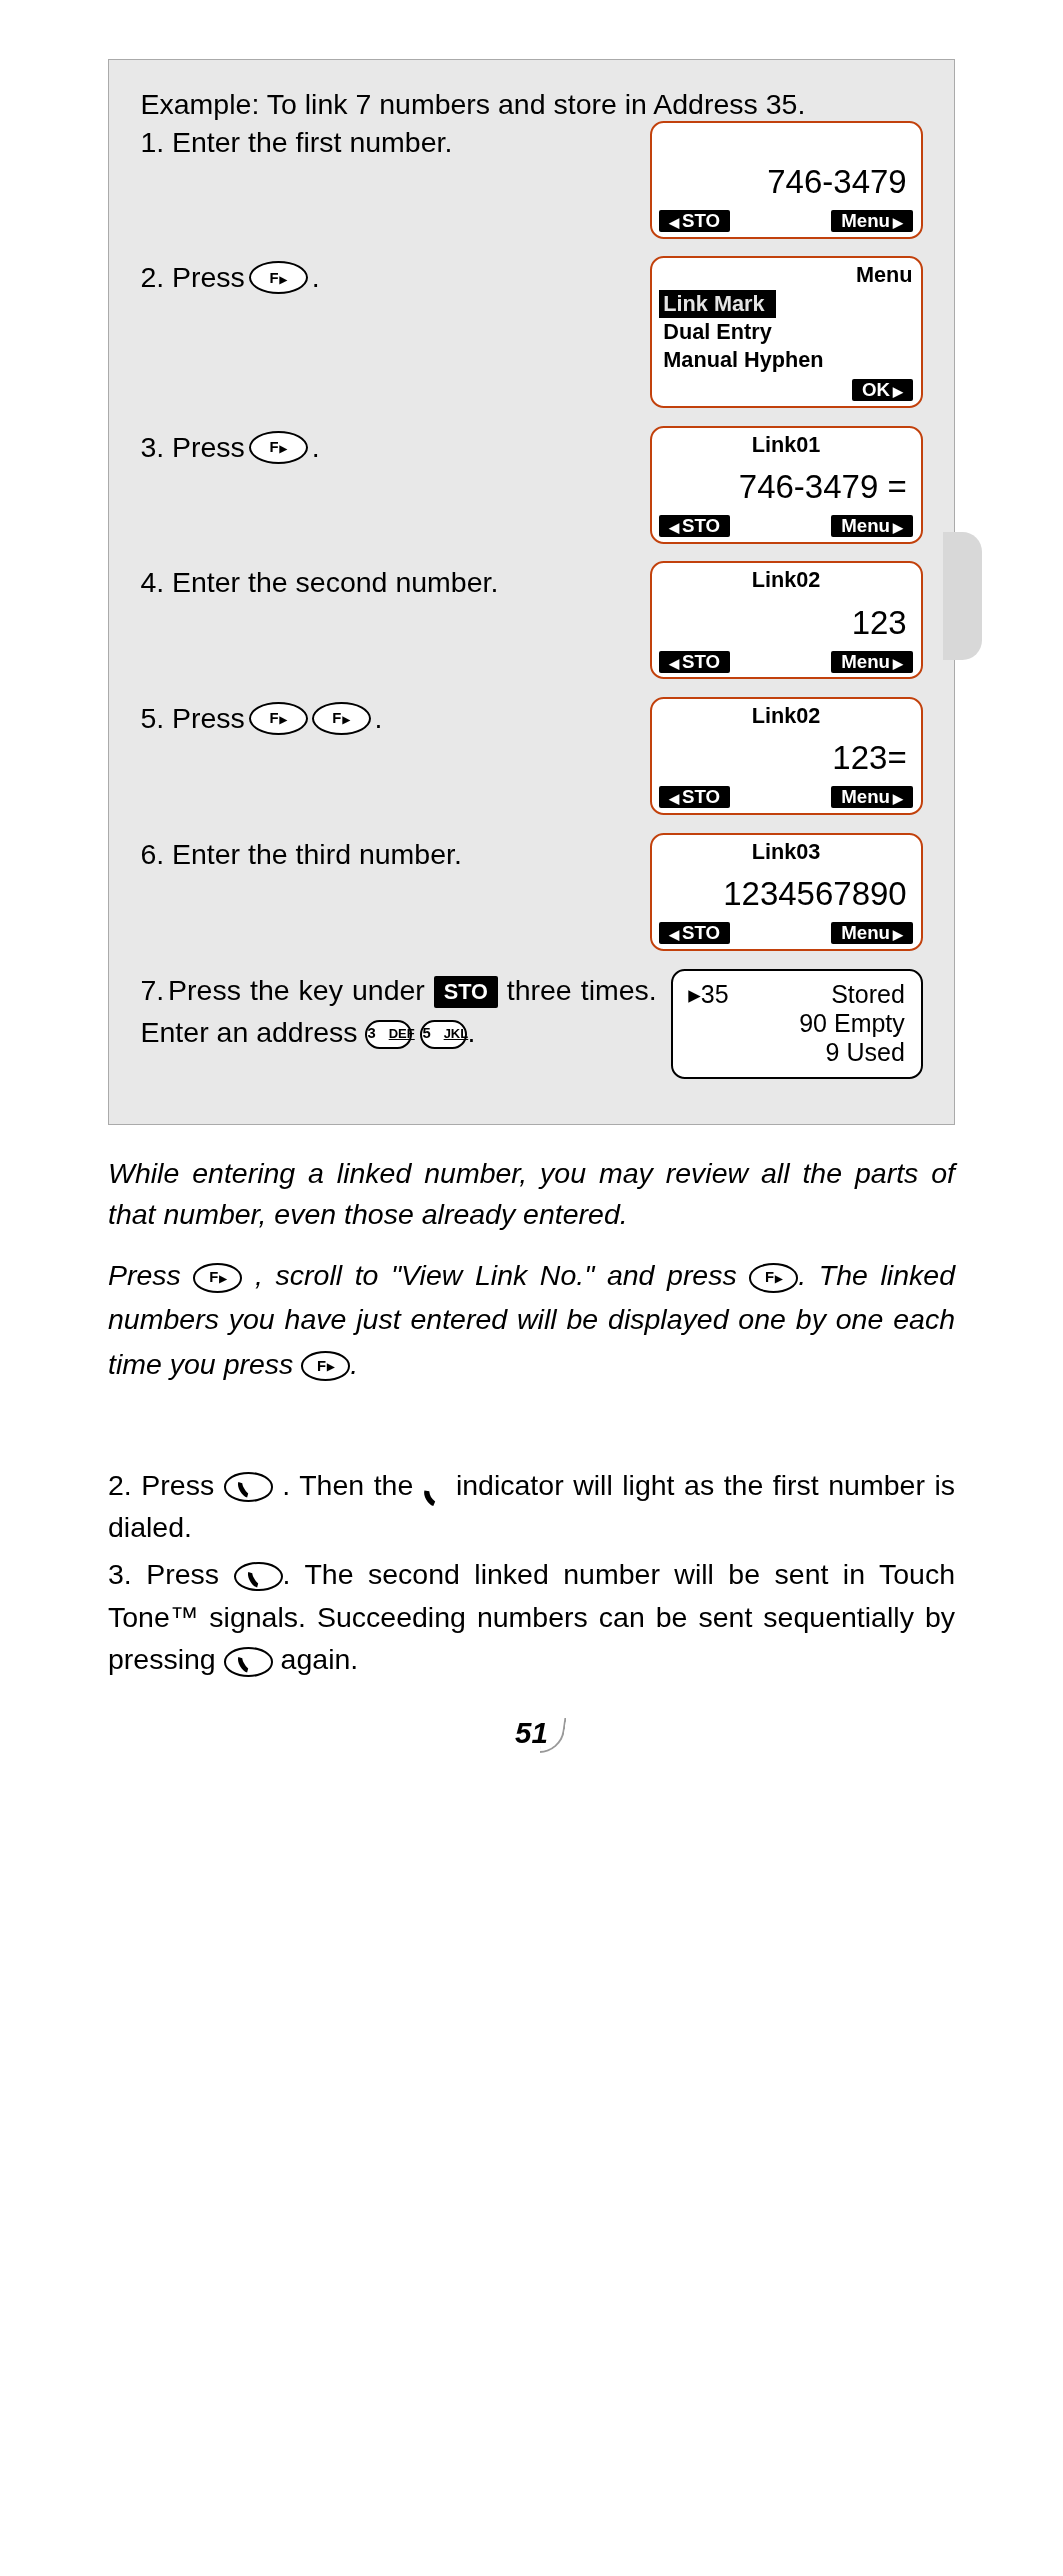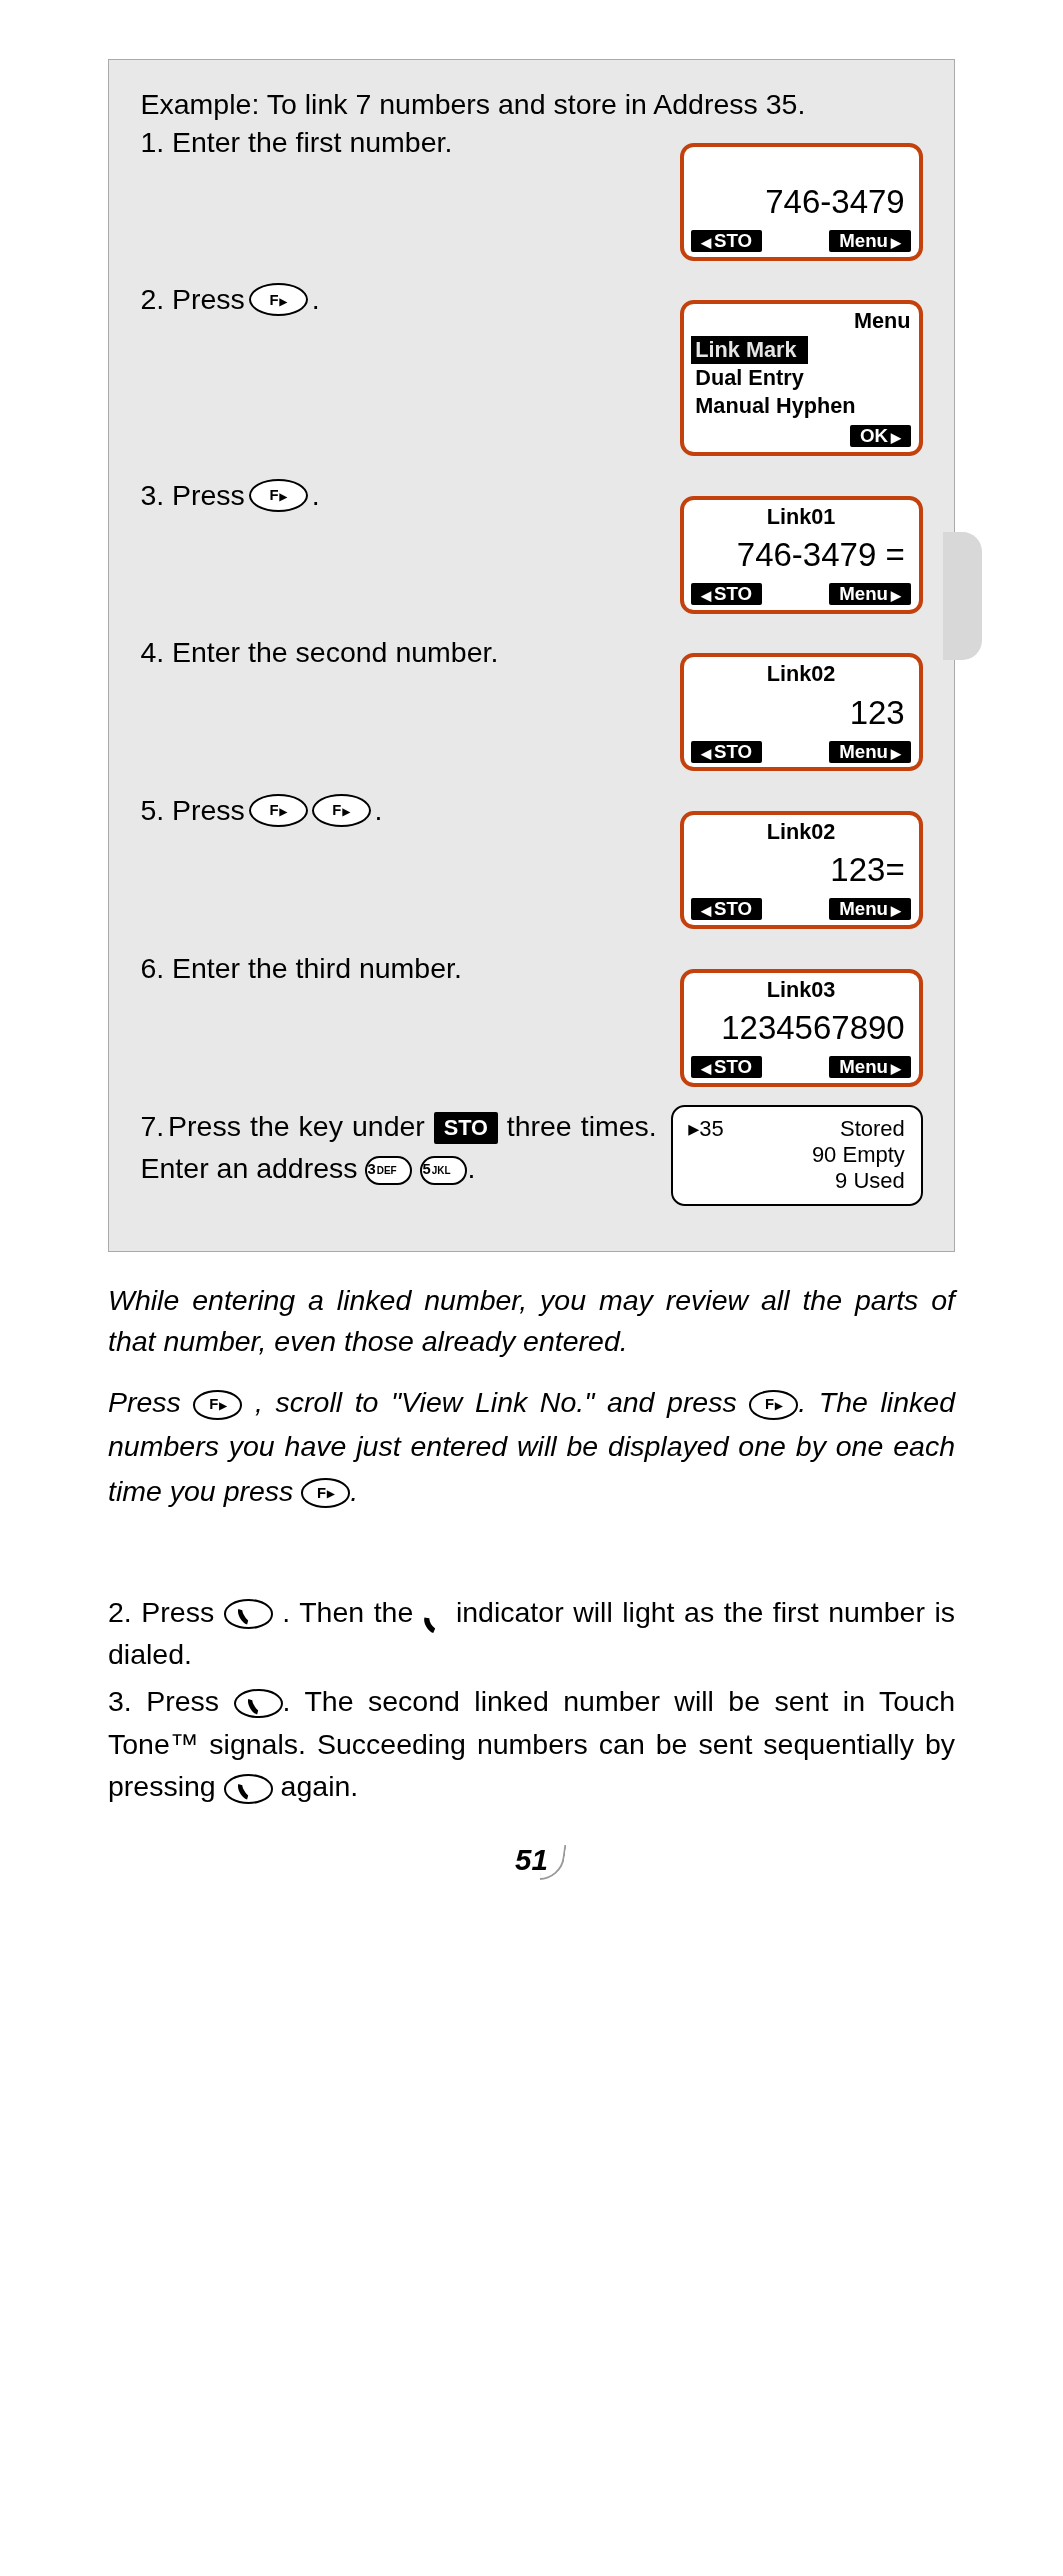--- a/index.html
+++ b/index.html
@@ -41,31 +41,30 @@
       flex-wrap: wrap;
       align-items: center;
       gap: 5.9px 3.9px;
       text-align: justify;
     }
     .step-text .num {
       display: inline-block;
       width: 27.6px;
     }
     .phone-screen {
-      width: 243px;
+      width: 273px;
       min-height: 118px;
-      border: 4px solid #c2410c;
+      border: 2px solid #c2410c;
       border-radius: 13.8px;
       background: #fff;
       flex-shrink: 0;
       display: flex;
       flex-direction: column;
       font-family: Arial, sans-serif;
       overflow: hidden;
-      margin-top: 22px;
     }
     .phone-screen .top-label {
       font-size: 21.7px;
       font-weight: bold;
       padding: 3.9px 7.9px 0 7.9px;
       text-align: center;
     }
     .phone-screen .top-right {
       font-size: 21.7px;
       font-weight: bold;
@@ -117,21 +116,21 @@
     .soft-key .tri-left::before { content: "◀"; font-size: 12.8px; }
     .soft-key .tri-right::after { content: "▶"; font-size: 12.8px; }
     .stored-screen {
       width: 252px;
       border: 2px solid #000;
       border-radius: 13.8px;
       background: #fff;
       flex-shrink: 0;
       font-family: Arial, sans-serif;
       padding: 9.8px 15.7px;
-      font-size: 22px;
+      font-size: 25px;
     }
     .stored-screen .row1 { display: flex; justify-content: space-between; }
     .stored-screen .row-rest { text-align: right; padding-left: 23.6px; }
     .oval-btn {
       display: inline-flex;
       align-items: center;
       justify-content: center;
       width: 59px;
       height: 33px;
       border: 2px solid #000;
@@ -145,21 +144,21 @@
     .oval-btn.small { width: 49px; height: 29.5px; font-size: 12.8px; }
     .oval-btn .f-label { font-size: 14.8px; font-style: normal; }
     .oval-btn .tri::after { content: "▶"; font-size: 9.8px; margin-left: 1px; }
     .oval-btn .tri-l::before { content: "◀"; font-size: 9.8px; margin-right: 1px; }
     .oval-btn.num {
       width: 47px;
       height: 29.5px;
       border-radius: 15.7px;
     }
     .oval-btn.num .main { font-size: 14.8px; font-weight: bold; }
-    .oval-btn.num .sub { font-size: 10px; font-weight: bold; margin-left: 1px; }
+    .oval-btn.num .sub { font-size: 13px; font-weight: bold; margin-left: 13px; text-decoration: underline; }
     .sto-inline {
       background: #000;
       color: #fff;
       font-size: 21.7px;
       font-weight: bold;
       padding: 0px 9.8px;
       border-radius: 2px;
       display: inline-block;
       vertical-align: middle;
     }

